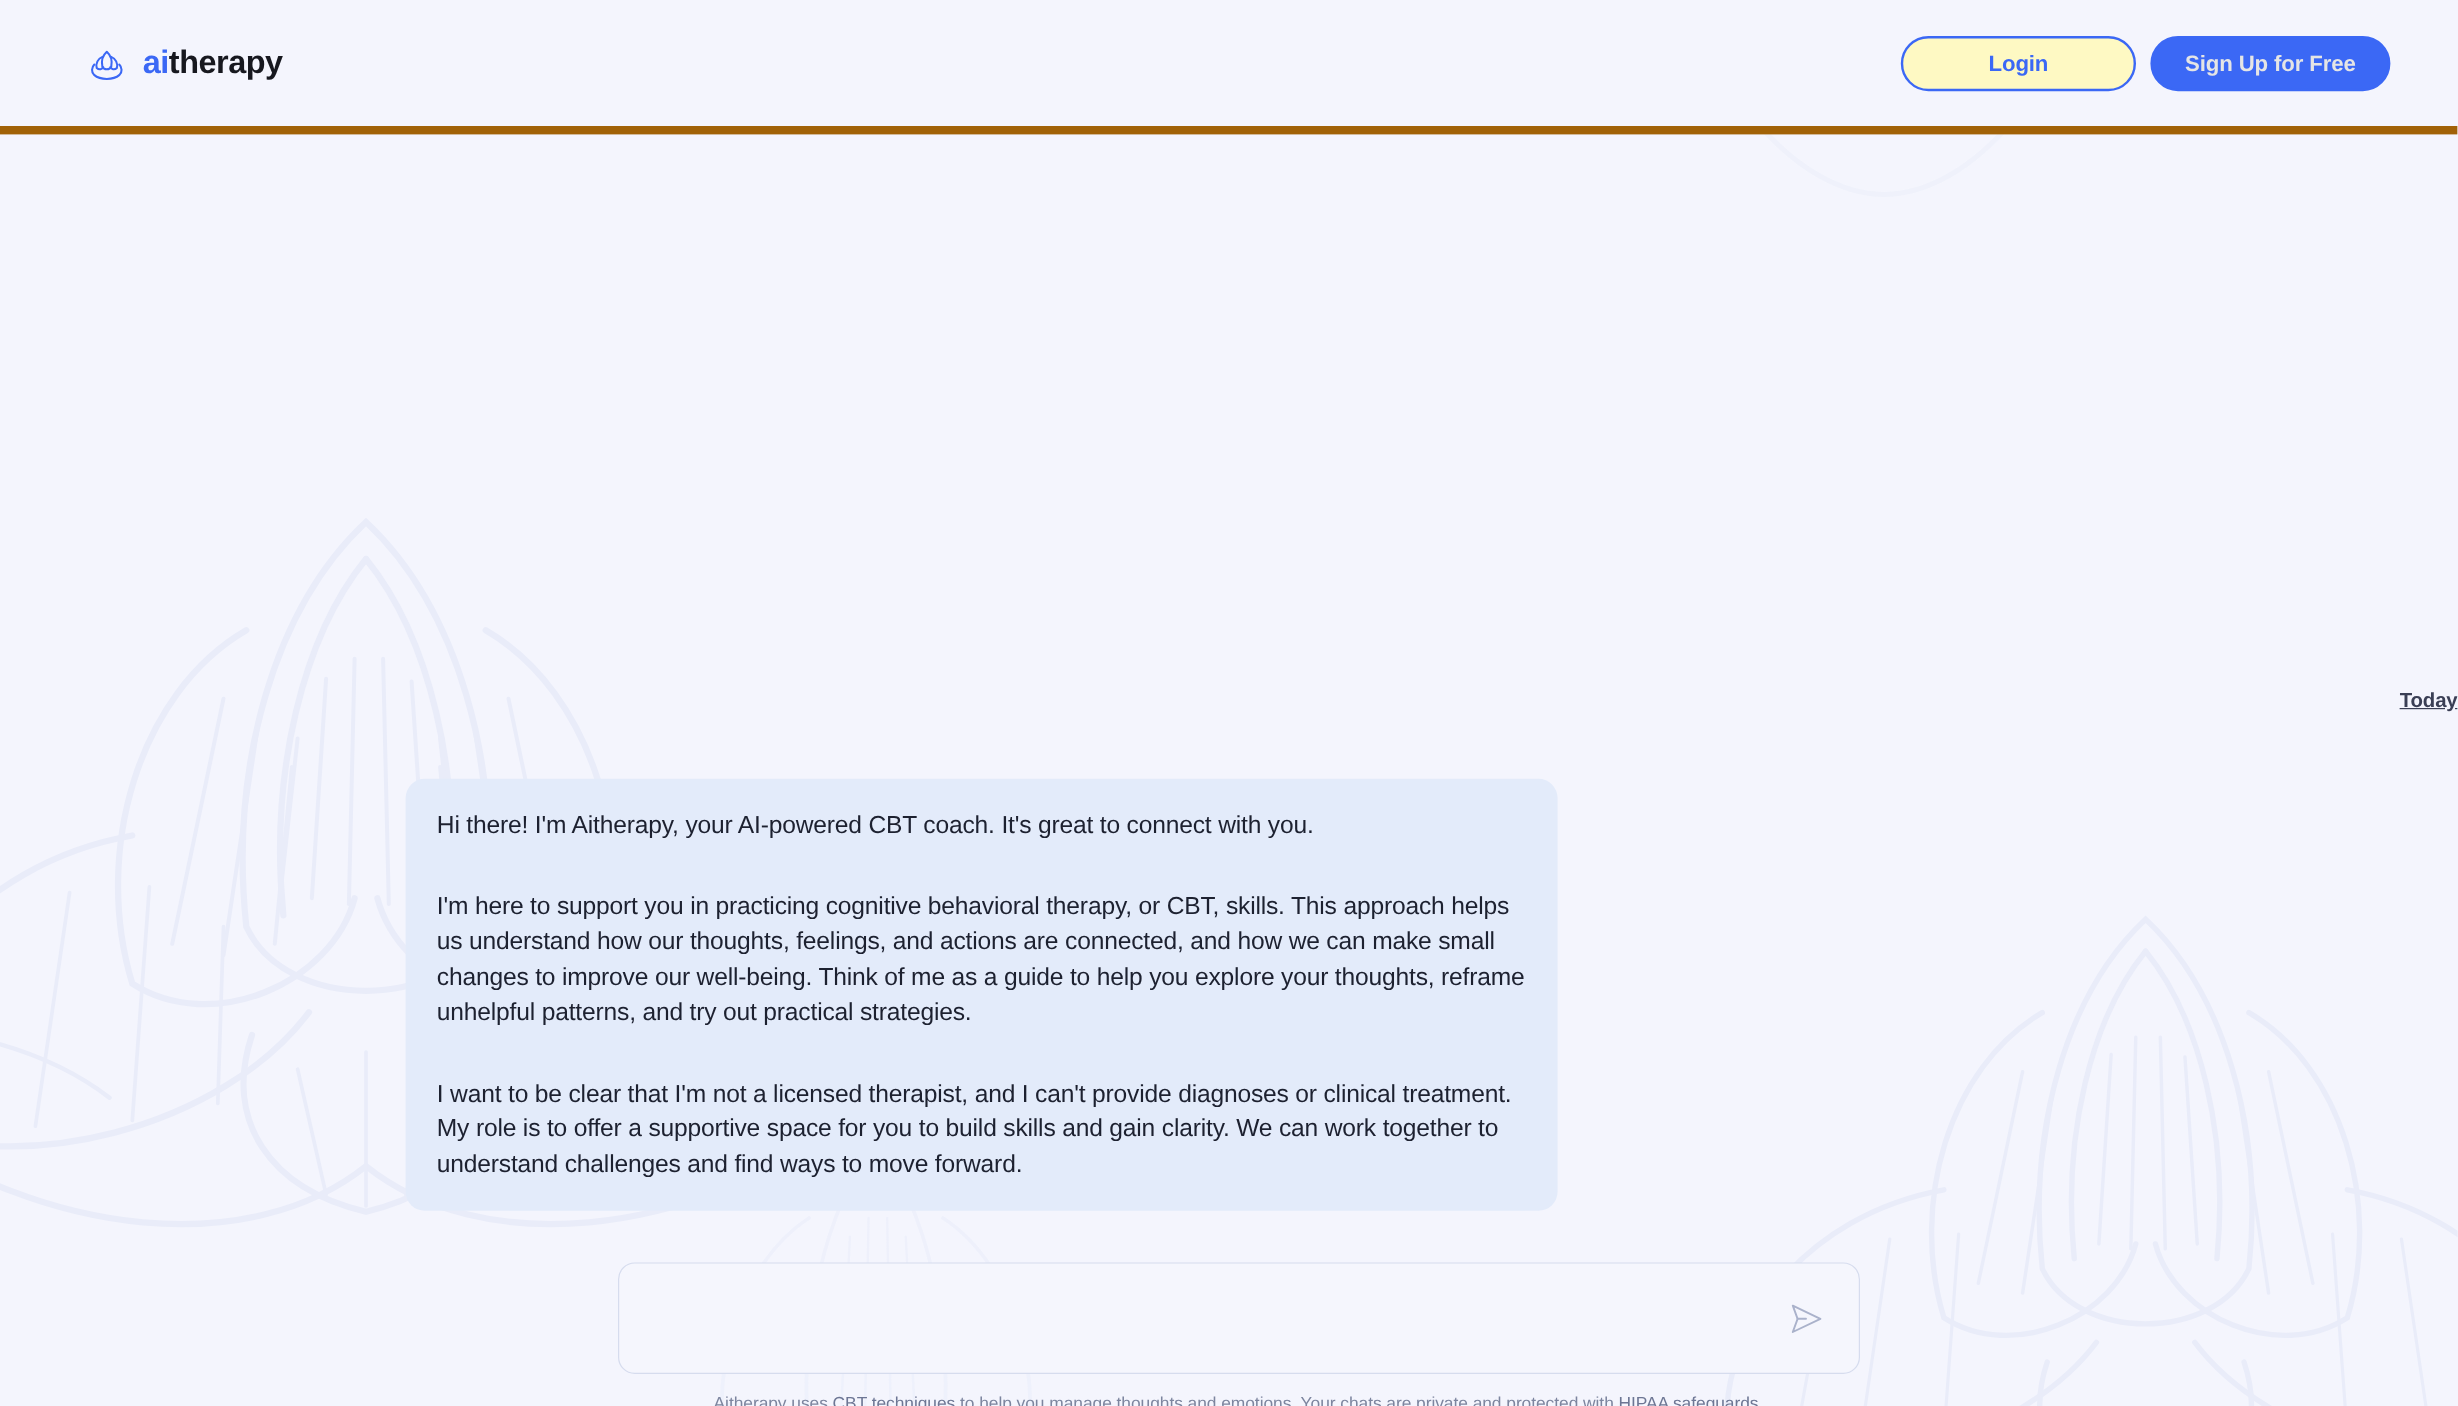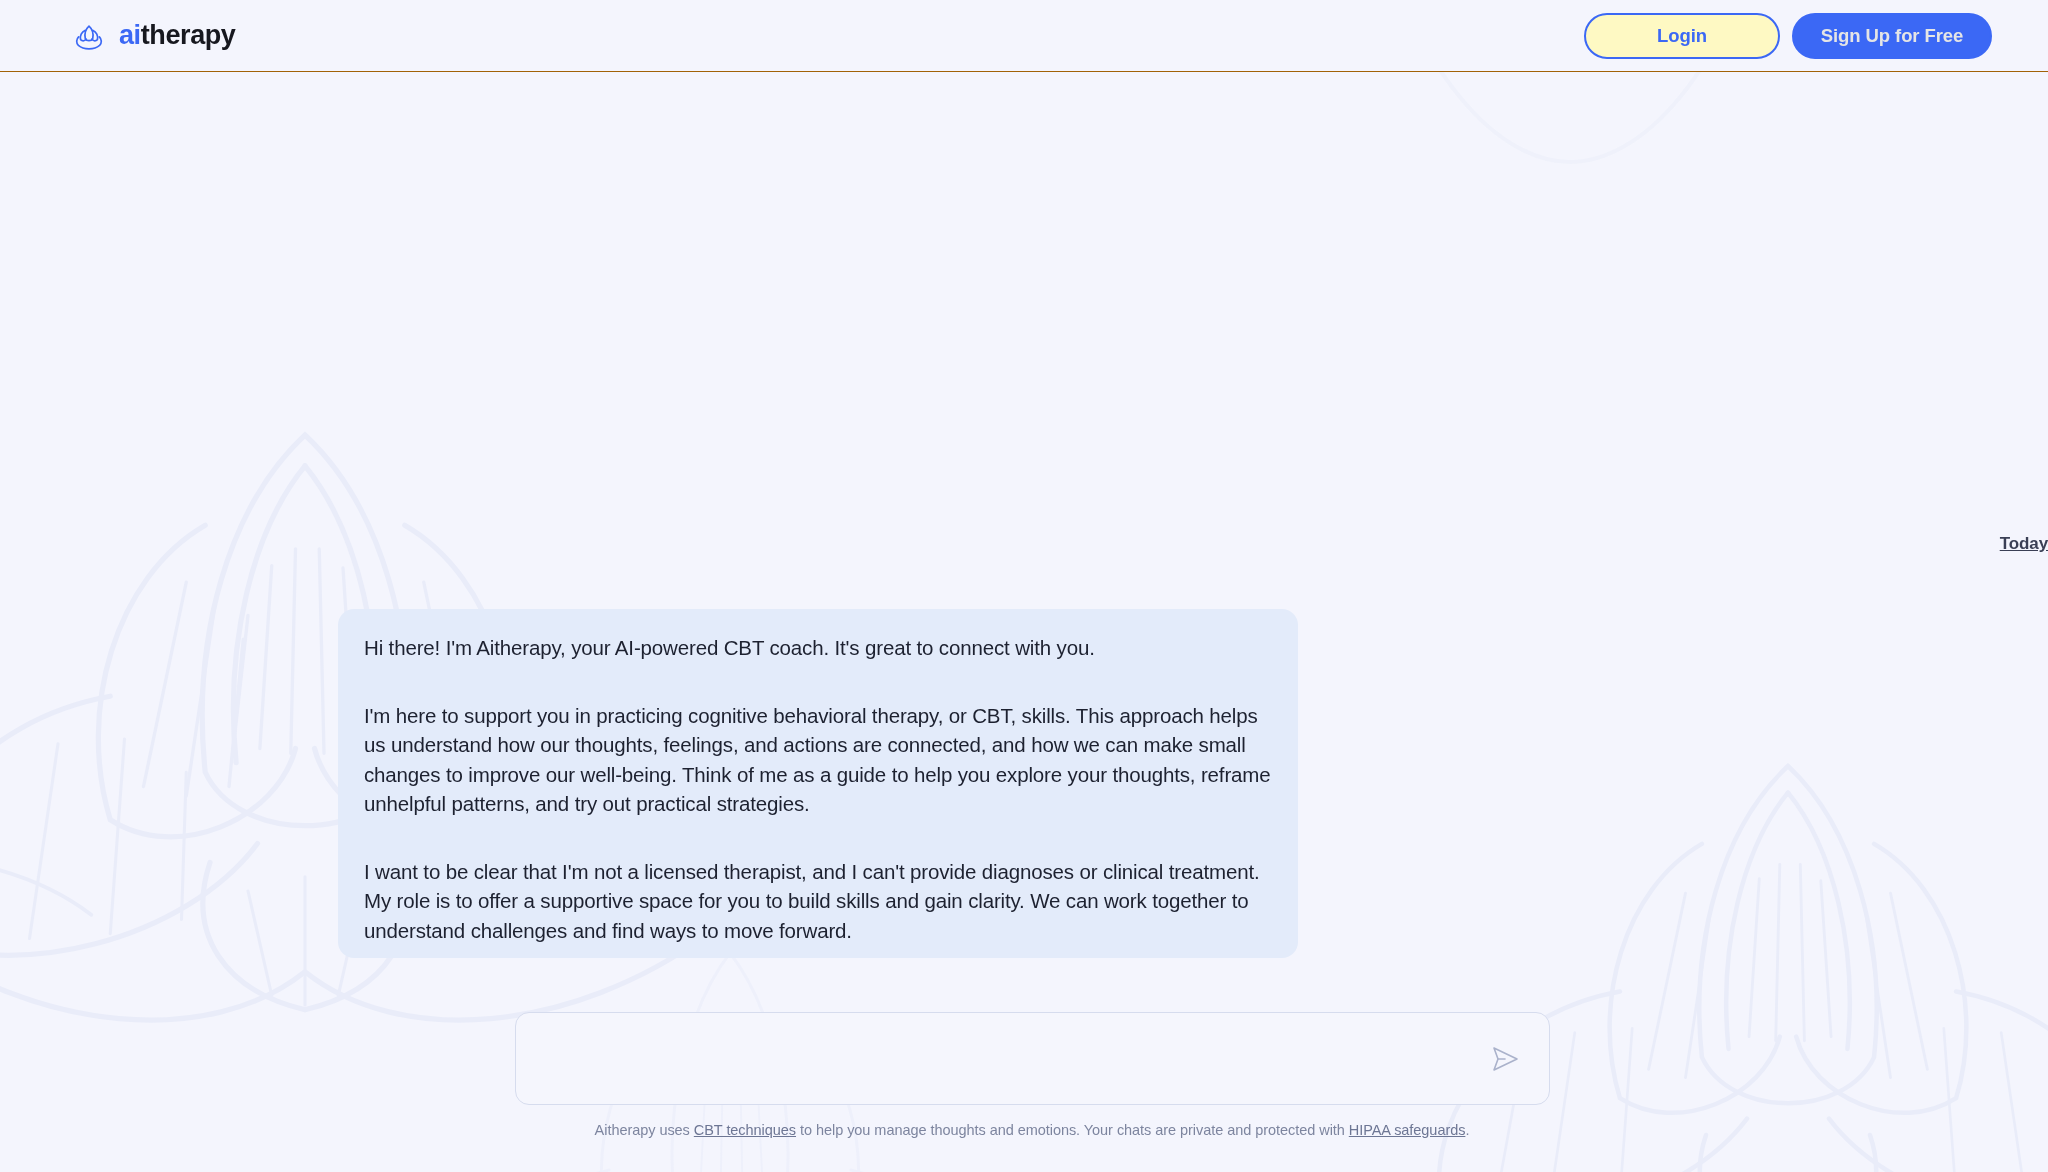--- a/index.html
+++ b/index.html
@@ -29,23 +29,23 @@
 
   .wm-left   { left: -170px;  top: 150px;  width: 950px;  height: 950px; }
   .wm-right  { right: -150px; top: 520px;  width: 820px;  height: 820px; }
   .wm-top    { left: 1290px;  top: -300px; width: 560px;  height: 560px; opacity:.65;}
   .wm-bottom { left: 420px;   top: 860px;  width: 620px;  height: 620px; opacity:.7;}
 
   
   .header {
     position: relative;
     z-index: 5;
-    height: 72px;
+    height: 112px;
     background: #f4f5fd;
-    border-bottom: 1px solid #a16207;
+    border-bottom: 7px solid #a16207;
     display: flex;
     align-items: center;
     justify-content: space-between;
     padding: 0 56px 0 72px;
   }
 
   .brand { display: flex; align-items: center; gap: 13px; }
   .brand-mark { width: 34px; height: 30px; display:block; }
   .brand-text {
     font-size: 27px;
@@ -109,21 +109,21 @@
     text-decoration: underline;
   }
 
   .bubble {
     position: absolute;
     top: 537px;
     left: 338px;
     width: 960px;
     background: #e3ebfa;
     border-radius: 16px;
-    padding: 24px 26px 13px 26px;
+    padding: 24px 26px 24px 26px;
   }
   .bubble p {
     font-size: 20.5px;
     line-height: 29.5px;
     color: #1d2130;
     letter-spacing: -0.15px;
   }
   .bubble p + p { margin-top: 38px; }
   .bubble-time {
     margin-top: 12px;

